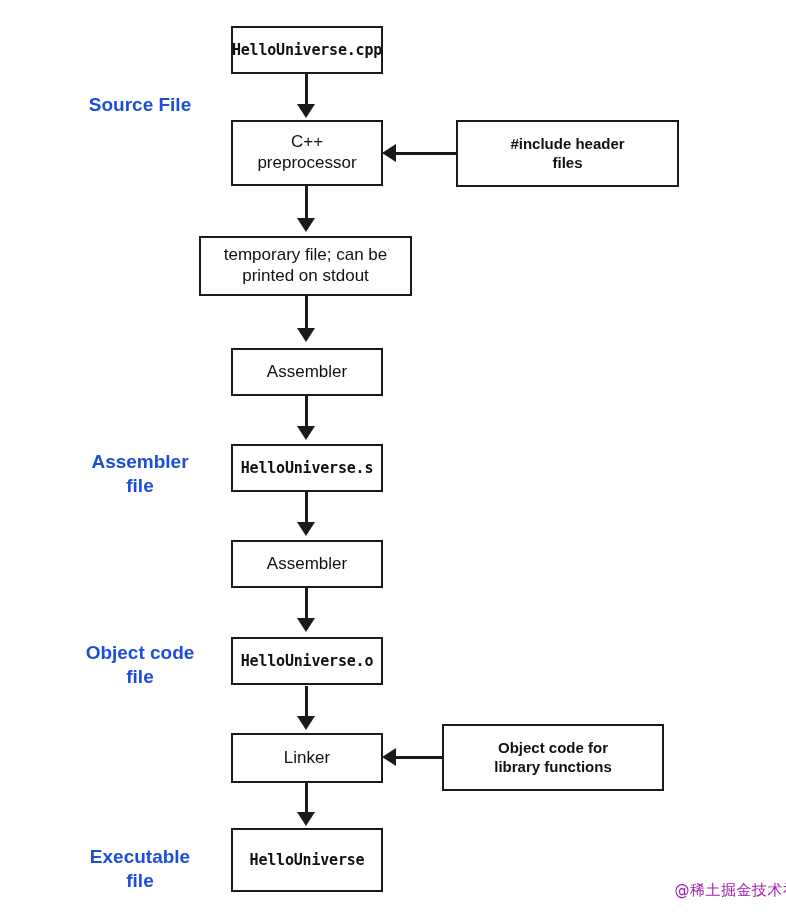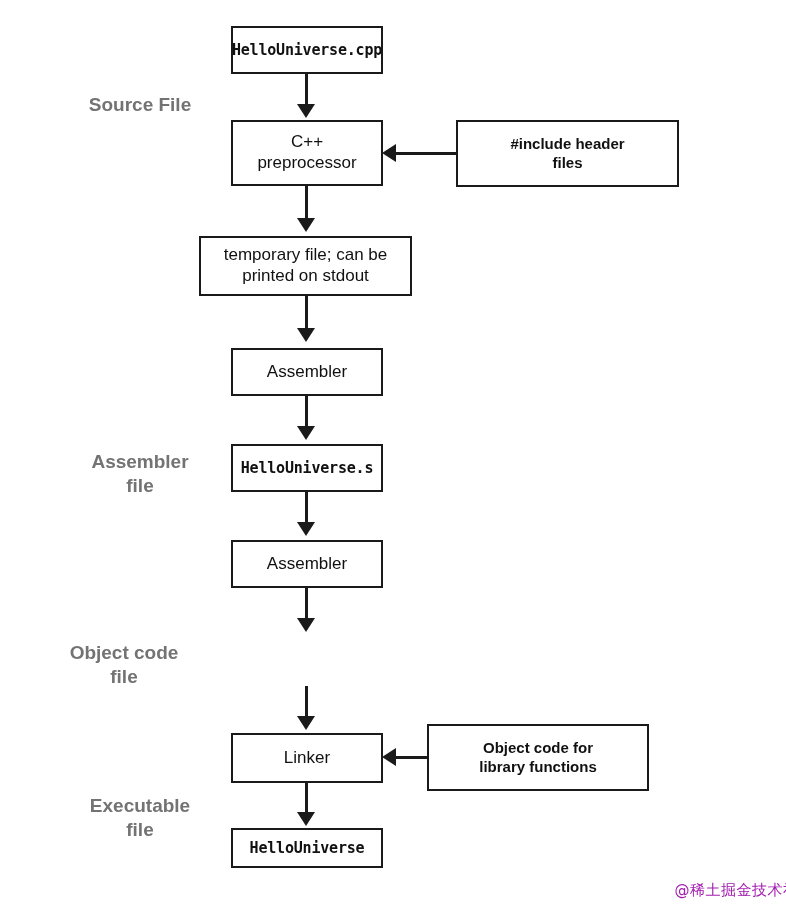--- a/index.html
+++ b/index.html
@@ -51,21 +51,21 @@
     font-family: "Liberation Sans", sans-serif;
     font-size: 15px;
     font-weight: 700;
   }
   
   .stage-label {
     position: absolute;
     font-family: "Liberation Sans", sans-serif;
     font-size: 19px;
     font-weight: 700;
-    color: #737373;
+    color: #1d4ed8;
     text-align: center;
     line-height: 1.28;
     white-space: pre-line;
     z-index: 2;
   }
   
   .vline {
     position: absolute;
     width: 3px;
     background: #1a1a1a;
@@ -166,40 +166,43 @@
   </div>
 
   <div class="node mono" style="left:189px; top:444px; width:152px; height:48px;">
     <span class="txt">HelloUniverse.s</span>
   </div>
 
   <div class="node sans" style="left:189px; top:540px; width:152px; height:48px;">
     <span class="txt">Assembler</span>
   </div>
 
+  <div class="node mono" style="left:189px; top:637px; width:152px; height:48px;">
+    <span class="txt">HelloUniverse.o</span>
+  </div>
 
   <div class="node sans" style="left:189px; top:733px; width:152px; height:50px;">
     <span class="txt">Linker</span>
   </div>
 
-  <div class="node bold" style="left:385px; top:724px; width:222px; height:67px;">
+  <div class="node bold" style="left:400px; top:724px; width:222px; height:67px;">
     <span class="txt">Object code for
 library functions</span>
   </div>
 
-  <div class="node mono" style="left:189px; top:828px; width:152px; height:40px;">
+  <div class="node mono" style="left:189px; top:828px; width:152px; height:64px;">
     <span class="txt">HelloUniverse</span>
   </div>
 
   <div class="stage-label" style="left:18px; top:93px; width:160px;">Source File</div>
 
   <div class="stage-label" style="left:18px; top:450px; width:160px;">Assembler
 file</div>
 
-  <div class="stage-label" style="left:2px; top:641px; width:160px;">Object code
+  <div class="stage-label" style="left:18px; top:641px; width:160px;">Object code
 file</div>
 
-  <div class="stage-label" style="left:18px; top:794px; width:160px;">Executable
+  <div class="stage-label" style="left:18px; top:845px; width:160px;">Executable
 file</div>
 
   <div id="watermark">@稀土掘金技术社区</div>
 
 </div>
 
 </body></html>

